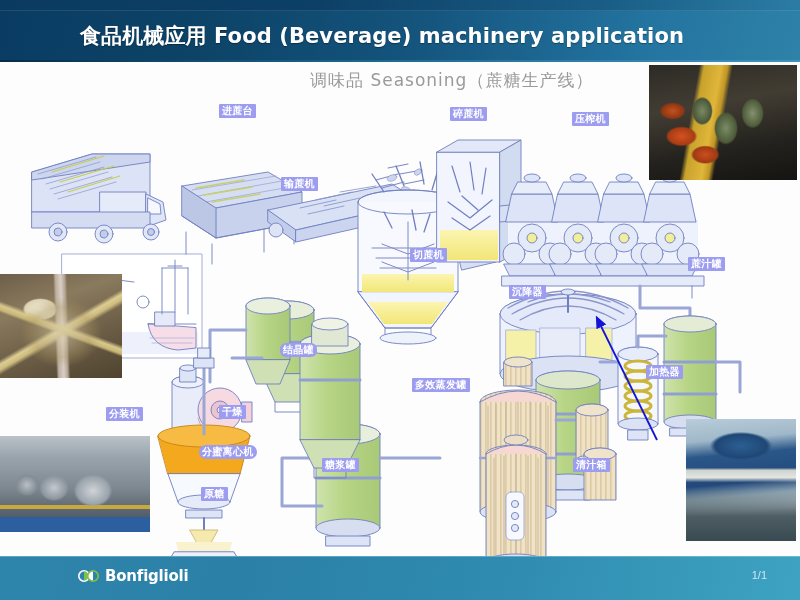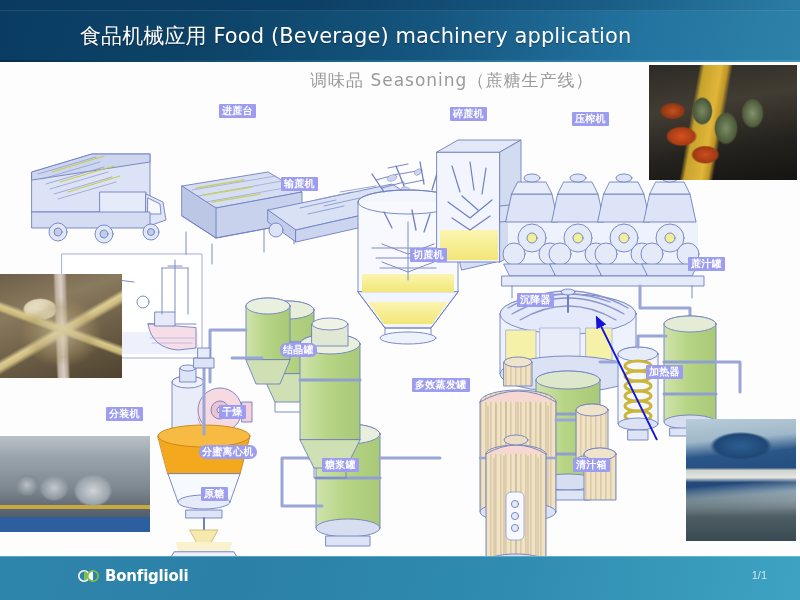--- a/index.html
+++ b/index.html
@@ -22,21 +22,21 @@
   }
   #header-topstrip {
     position: absolute; left: 0; top: 0; width: 800px; height: 11px;
     background: linear-gradient(100deg, #0a3a5f 0%, #0d4067 40%, #195d86 75%, #2b7ca5 100%);
     border-bottom: 1px solid rgba(255,255,255,0.10);
   }
   #header-title {
     position: absolute; left: 80px; top: 22px;
     color: #ffffff;
     font-size: 21px;
-    font-weight: normal;
+    font-weight: bold;
     font-family: "DejaVu Sans", "Liberation Sans", sans-serif;
     letter-spacing: 0.1px;
     white-space: nowrap;
     text-shadow: 0 1px 1px rgba(0,0,0,0.35);
   }
   #header-bottomline {
     position: absolute; left: 0; bottom: 0; width: 800px; height: 2px;
     background: linear-gradient(90deg, #072c4a, #1d6d95, #3e95ba);
   }
 
@@ -632,21 +632,21 @@
 
     <div class="photo" id="photo-tank" style="left:686px; top:357px; width:110px; height:122px;">
       <div class="inner"></div>
     </div>
 
     <div class="plabel" style="left:219px; top:42px;">进蔗台</div>
     <div class="plabel" style="left:281px; top:115px;">输蔗机</div>
     <div class="plabel" style="left:450px; top:45px;">碎蔗机</div>
     <div class="plabel" style="left:410px; top:186px;">切蔗机</div>
     <div class="plabel" style="left:572px; top:50px;">压榨机</div>
-    <div class="plabel" style="left:509px; top:231px;margin-left:8px;">沉降器</div>
+    <div class="plabel" style="left:509px; top:223px;">沉降器</div>
     <div class="plabel" style="left:688px; top:195px;">蔗汁罐</div>
     <div class="plabel" style="left:646px; top:303px;">加热器</div>
     <div class="plabel" style="left:573px; top:352px;margin-top:44px;">清汁箱</div>
     <div class="plabel" style="left:280px; top:281px;border-radius:6px;">结晶罐</div>
     <div class="plabel" style="left:322px; top:396px;">糖浆罐</div>
     <div class="plabel" style="left:412px; top:316px;">多效蒸发罐</div>
     <div class="plabel" style="left:106px; top:345px;">分装机</div>
     <div class="plabel" style="left:219px; top:343px;">干燥</div>
     <div class="plabel" style="left:199px; top:383px;border-radius:7px;">分蜜离心机</div>
     <div class="plabel" style="left:201px; top:425px;">原糖</div>

